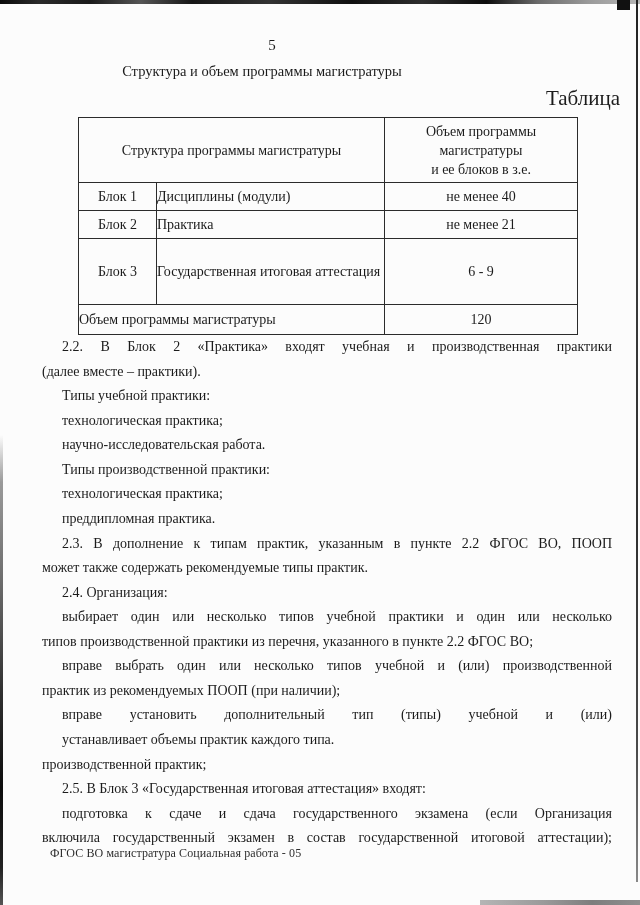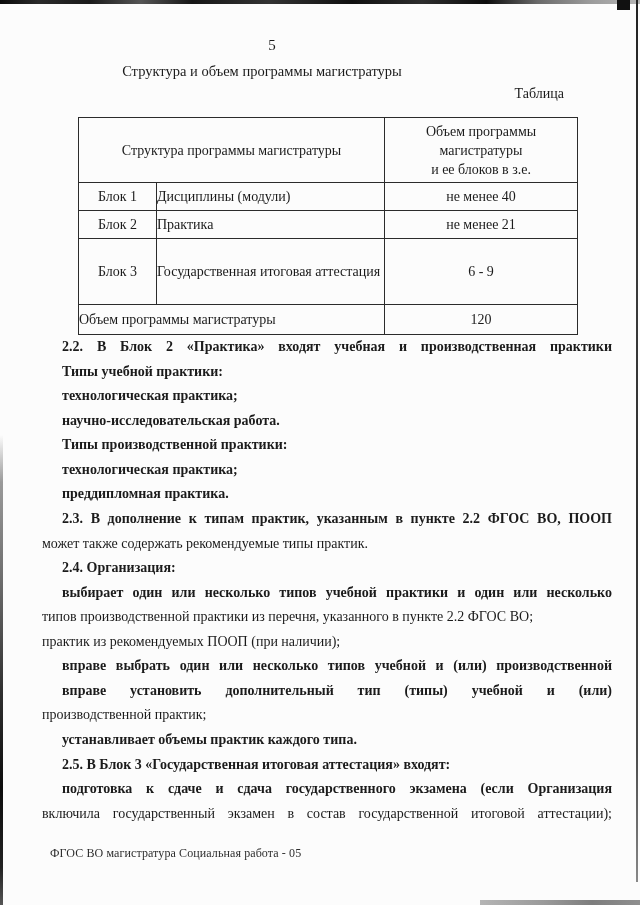--- a/index.html
+++ b/index.html
@@ -38,22 +38,22 @@
   
   .page-number {
     position: absolute; left: 272px; top: 37px; transform: translateX(-50%);
     font-size: 15px;
   }
   .doc-title {
     position: absolute; left: 262px; top: 63px; transform: translateX(-50%);
     font-size: 14.5px; white-space: nowrap;
   }
   .table-caption {
-    position: absolute; left: 564px; top: 86px; transform: translateX(-100%);
-    font-size: 14px;
+    position: absolute; left: 620px; top: 86px; transform: translateX(-100%);
+    font-size: 21px;
   }
 
   
   table.struct {
     position: absolute; left: 78px; top: 117px;
     width: 499px; border-collapse: collapse; table-layout: fixed;
     font-size: 14px;
   }
   table.struct td {
     border: 1.6px solid #2b2b2b;
@@ -73,21 +73,21 @@
   td.c-name { text-align: left; padding-left: 8px; padding-right: 4px; margin-top: 23px; }
   td.c-total-label { text-align: left; padding-left: 15px; }
   td.prewrap { white-space: pre-line; }
 
   
   .bodytext {
     position: absolute; left: 42px; top: 335px; width: 570px;
     font-size: 14px; line-height: 24.57px;
   }
   .line { height: 24.57px; white-space: nowrap; }
-  .line.ind { padding-left: 20px; font-weight: bold; }
+  .line.ind { padding-left: 20px; }
   .line.j { white-space: normal; text-align: justify; text-align-last: justify; }
 
   
   .page-footer {
     position: absolute; left: 50px; top: 846px;
     font-size: 12px; color: #2e2e2e; letter-spacing: 0.1px;
   }
 </style>
 </head>
 <body>
@@ -134,36 +134,37 @@
     </tr>
     <tr class="tot">
       <td colspan="2" class="c-total-label">Объем программы магистратуры</td>
       <td class="c-center">120</td>
     </tr>
   </tbody>
     </table>
 
   <div class="bodytext">
     <div class="line ind j">2.2. В Блок 2 «Практика» входят учебная и производственная практики</div>
+    <div class="line">(далее вместе – практики).</div>
     <div class="line ind">Типы учебной практики:</div>
     <div class="line ind">технологическая практика;</div>
     <div class="line ind">научно-исследовательская работа.</div>
     <div class="line ind">Типы производственной практики:</div>
     <div class="line ind">технологическая практика;</div>
     <div class="line ind">преддипломная практика.</div>
     <div class="line ind j">2.3. В дополнение к типам практик, указанным в пункте 2.2 ФГОС ВО, ПООП</div>
     <div class="line">может также содержать рекомендуемые типы практик.</div>
     <div class="line ind">2.4. Организация:</div>
     <div class="line ind j">выбирает один или несколько типов учебной практики и один или несколько</div>
     <div class="line">типов производственной практики из перечня, указанного в пункте 2.2 ФГОС ВО;</div>
+    <div class="line ind j">вправе выбрать один или несколько типов учебной и (или) производственной</div>
     <div class="line">практик из рекомендуемых ПООП (при наличии);</div>
-    <div class="line ind j">вправе выбрать один или несколько типов учебной и (или) производственной</div>
     <div class="line ind j">вправе установить дополнительный тип (типы) учебной и (или)</div>
+    <div class="line ind">устанавливает объемы практик каждого типа.</div>
     <div class="line">производственной практик;</div>
-    <div class="line ind">устанавливает объемы практик каждого типа.</div>
     <div class="line ind">2.5. В Блок 3 «Государственная итоговая аттестация» входят:</div>
     <div class="line ind j">подготовка к сдаче и сдача государственного экзамена (если Организация</div>
     <div class="line j">включила государственный экзамен в состав государственной итоговой аттестации);</div>
   </div>
 
   <div class="page-footer">ФГОС ВО магистратура Социальная работа - 05</div>
 
 </div>
 
 </body></html>

